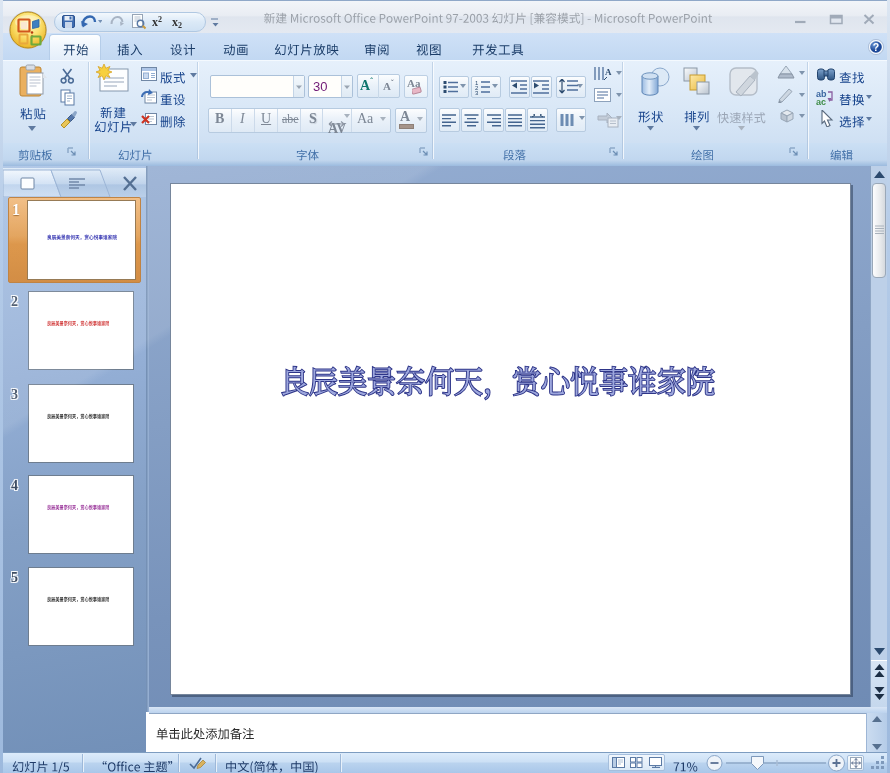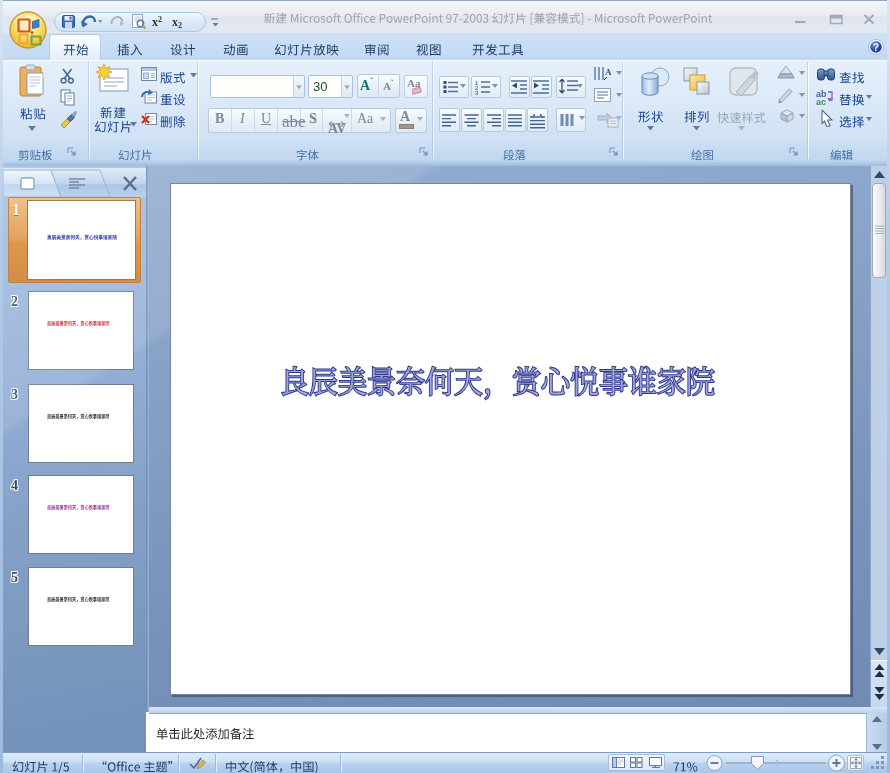--- a/index.html
+++ b/index.html
@@ -261,21 +261,21 @@
 <div style="position:absolute;left:160px;top:112px;">
     <svg width="26" height="18" viewBox="0 -14.5 26 18.1" style="display:block;overflow:visible">
       <path d="M8.9 -9.1H9.6V-2.1H8.9ZM10.7 -10.3H11.5V-0.1Q11.5 0.3 11.4 0.5Q11.3 0.7 11.1 0.8Q10.8 0.9 10.4 1.0Q10.0 1.0 9.4 1.0Q9.4 0.8 9.3 0.6Q9.3 0.3 9.2 0.2Q9.6 0.2 10.0 0.2Q10.3 0.2 10.4 0.2Q10.6 0.2 10.6 0.1Q10.7 0.1 10.7 -0.1ZM1.7 -10.1H3.9V-9.3H1.7ZM1.3 -10.1H2.1V-4.1Q2.1 -3.3 2.1 -2.4Q2.0 -1.4 1.8 -0.5Q1.6 0.3 1.2 1.0Q1.1 0.9 1.0 0.8Q0.9 0.8 0.7 0.7Q0.6 0.6 0.5 0.5Q0.9 -0.1 1.1 -0.9Q1.2 -1.7 1.3 -2.5Q1.3 -3.4 1.3 -4.1ZM3.3 -10.1H4.1V-0.1Q4.1 0.2 4.0 0.4Q3.9 0.6 3.7 0.7Q3.5 0.8 3.2 0.8Q2.9 0.9 2.4 0.9Q2.4 0.7 2.3 0.4Q2.2 0.2 2.1 0.0Q2.5 0.0 2.8 0.0Q3.0 0.0 3.1 0.0Q3.2 0.0 3.3 -0.0Q3.3 -0.0 3.3 -0.2ZM5.3 -10.1H7.5V-9.3H5.3ZM5.0 -10.1H5.7V-4.7Q5.7 -4.0 5.7 -3.3Q5.7 -2.5 5.6 -1.8Q5.5 -1.0 5.3 -0.3Q5.2 0.4 4.9 1.0Q4.8 0.9 4.7 0.8Q4.6 0.8 4.4 0.7Q4.3 0.6 4.2 0.6Q4.5 0.0 4.6 -0.6Q4.8 -1.3 4.9 -2.0Q4.9 -2.7 4.9 -3.4Q5.0 -4.1 5.0 -4.7ZM6.9 -10.1H7.7V-0.1Q7.7 0.2 7.6 0.4Q7.6 0.6 7.3 0.7Q7.1 0.8 6.8 0.8Q6.5 0.9 6.0 0.9Q6.0 0.7 5.9 0.4Q5.8 0.2 5.8 0.0Q6.1 0.0 6.4 0.0Q6.6 0.0 6.7 0.0Q6.8 0.0 6.9 -0.0Q6.9 -0.0 6.9 -0.1ZM0.5 -5.6H8.3V-4.8H0.5Z M14.0 -10.0H16.9V-9.1H14.8V1.0H14.0ZM16.6 -10.0H16.8L16.9 -10.0L17.5 -9.7Q17.2 -8.9 16.9 -8.0Q16.5 -7.2 16.2 -6.4Q16.9 -5.6 17.2 -5.0Q17.4 -4.3 17.4 -3.7Q17.4 -3.2 17.3 -2.8Q17.2 -2.4 16.9 -2.2Q16.7 -2.1 16.6 -2.1Q16.4 -2.0 16.2 -2.0Q16.0 -2.0 15.8 -2.0Q15.5 -2.0 15.3 -2.0Q15.3 -2.2 15.2 -2.4Q15.2 -2.6 15.1 -2.8Q15.3 -2.8 15.5 -2.8Q15.7 -2.8 15.9 -2.8Q16.1 -2.8 16.3 -2.9Q16.4 -3.0 16.5 -3.3Q16.6 -3.5 16.6 -3.8Q16.6 -4.3 16.3 -4.9Q16.1 -5.6 15.4 -6.3Q15.5 -6.7 15.7 -7.2Q15.9 -7.7 16.1 -8.1Q16.2 -8.6 16.4 -9.0Q16.5 -9.4 16.6 -9.7ZM18.8 -6.7H23.7V-5.8H18.8ZM17.6 -4.3H24.9V-3.4H17.6ZM18.9 -2.8 19.8 -2.5Q19.4 -1.8 18.9 -1.0Q18.4 -0.3 17.9 0.2Q17.9 0.2 17.7 0.1Q17.6 -0.0 17.4 -0.1Q17.3 -0.2 17.2 -0.3Q17.7 -0.8 18.2 -1.4Q18.6 -2.1 18.9 -2.8ZM22.5 -2.5 23.3 -2.9Q23.6 -2.5 24.0 -2.0Q24.3 -1.6 24.6 -1.1Q24.9 -0.7 25.1 -0.3L24.3 0.1Q24.2 -0.2 23.9 -0.7Q23.6 -1.2 23.2 -1.6Q22.9 -2.1 22.5 -2.5ZM20.9 -6.5H21.8V-0.1Q21.8 0.3 21.7 0.5Q21.6 0.7 21.3 0.8Q21.1 0.9 20.6 1.0Q20.2 1.0 19.5 1.0Q19.5 0.8 19.4 0.6Q19.3 0.3 19.2 0.1Q19.7 0.1 20.1 0.1Q20.5 0.1 20.7 0.1Q20.8 0.1 20.9 0.1Q20.9 0.0 20.9 -0.1ZM21.3 -10.6 22.1 -10.3Q21.6 -9.4 20.9 -8.7Q20.3 -7.9 19.5 -7.3Q18.7 -6.6 17.9 -6.1Q17.8 -6.3 17.6 -6.5Q17.5 -6.7 17.3 -6.8Q18.1 -7.2 18.8 -7.8Q19.6 -8.4 20.2 -9.1Q20.9 -9.8 21.3 -10.6ZM21.7 -9.9Q22.5 -8.9 23.4 -8.2Q24.3 -7.5 25.2 -7.0Q25.0 -6.9 24.8 -6.7Q24.7 -6.5 24.5 -6.3Q23.9 -6.7 23.3 -7.1Q22.7 -7.6 22.1 -8.2Q21.5 -8.8 20.9 -9.6Z" fill="#15428b"></path>
     </svg>
   </div>
 <div style="position:absolute;left:210px;top:75px;width:95px;height:23px;background:#fffefb;border:1px solid #abc1d9;border-radius:2px;"></div>
 <div style="position:absolute;left:293px;top:76px;width:11px;height:21px;background:linear-gradient(#f3f8fc,#dfeaf4);border-left:1px solid #c3d4e6;"><svg width="9" height="21">
       <path d="M2 9.5h6L5 13z" fill="#9aa5b2"></path>
     </svg></div>
 <div style="position:absolute;left:308px;top:75px;width:45px;height:23px;background:#fffefb;border:1px solid #abc1d9;border-radius:2px;"></div>
-<div style="position:absolute;left:313px;top:79px;width:30px;height:15px;font:13px Liberation Sans;color:#14532d;">30</div>
+<div style="position:absolute;left:313px;top:79px;width:30px;height:15px;font:13px Liberation Sans;color:#701a75;">30</div>
 <div style="position:absolute;left:341px;top:76px;width:11px;height:21px;background:linear-gradient(#f3f8fc,#dfeaf4);border-left:1px solid #c3d4e6;"><svg width="9" height="21">
       <path d="M2 9.5h6L5 13z" fill="#9aa5b2"></path>
     </svg></div>
 <div style="position:absolute;left:357px;top:74px;width:43px;height:24px;background:linear-gradient(#fbfdfe,#e9f1f9 50%,#dde9f5);border:1px solid #b7cbe0;border-radius:2px;"></div>
 <div style="position:absolute;left:378px;top:74px;width:1px;height:24px;background:#c8d8e8;"></div>
 <div style="position:absolute;left:360px;top:77px;width:20px;height:18px;font:bold 14px Liberation Serif;color:#0f766e;">A<span style="font-size:8px;vertical-align:6px">ˆ</span></div>
 <div style="position:absolute;left:383px;top:79px;width:18px;height:16px;font:bold 11px Liberation Serif;color:#7d8795;">A<span style="font-size:8px;vertical-align:4px">ˇ</span></div>
 <div style="position:absolute;left:404px;top:75px;width:24px;height:23px;background:linear-gradient(#fbfdfe,#e6eff8);border:1px solid #bdd0e4;border-radius:2px;"></div>
 <div style="position:absolute;left:407px;top:77px;width:20px;height:12px;font:bold 11px Liberation Serif;color:#7d8795;">Aa</div>
 <svg class="ab" style="left:412px;top:86px" width="14" height="9">
@@ -284,21 +284,21 @@
 <div style="position:absolute;left:208px;top:108px;width:183px;height:25px;background:linear-gradient(#fcfdfe,#eaf1f9 45%,#dfeaf5);border:1px solid #b7cbe0;border-radius:2px;"></div>
 <div style="position:absolute;left:231px;top:109px;width:1px;height:23px;background:#ccdaea;"></div>
 <div style="position:absolute;left:254px;top:109px;width:1px;height:23px;background:#ccdaea;"></div>
 <div style="position:absolute;left:277px;top:109px;width:1px;height:23px;background:#ccdaea;"></div>
 <div style="position:absolute;left:300px;top:109px;width:1px;height:23px;background:#ccdaea;"></div>
 <div style="position:absolute;left:322px;top:109px;width:1px;height:23px;background:#ccdaea;"></div>
 <div style="position:absolute;left:351px;top:109px;width:1px;height:23px;background:#ccdaea;"></div>
 <div style="position:absolute;left:215px;top:111px;width:14px;height:18px;font-family:Liberation Serif;color:#7d8795;font-size:14px;font-weight:bold;">B</div>
 <div style="position:absolute;left:240px;top:111px;width:10px;height:18px;font-family:Liberation Serif;color:#7d8795;font-size:14px;font-style:italic;">I</div>
 <div style="position:absolute;left:261px;top:111px;width:14px;height:18px;font-family:Liberation Serif;color:#7d8795;font-size:14px;text-decoration:underline;">U</div>
-<div style="position:absolute;left:282px;top:112px;width:18px;height:16px;font-family:Liberation Serif;color:#7d8795;font-size:17px;text-decoration:line-through;">abe</div>
+<div style="position:absolute;left:282px;top:112px;width:18px;height:16px;font-family:Liberation Serif;color:#7d8795;font-size:12px;text-decoration:line-through;">abe</div>
 <div style="position:absolute;left:309px;top:111px;width:12px;height:18px;font-family:Liberation Serif;color:#7d8795;font-size:14px;font-weight:bold;text-shadow:1px 1px 1px #c8d0da;">S</div>
 <div style="position:absolute;left:328px;top:121px;width:18px;height:11px;font-family:Liberation Serif;color:#7d8795;font-size:14px;font-weight:bold;">AV</div>
 <svg class="ab" style="left:328px;top:120px" width="18" height="8">
     <path d="M1 4h15M1 4l3-2.5M1 4l3 2.5M16 4l-3-2.5M16 4l-3 2.5" stroke="#8e97a4" stroke-width="1.1" fill="none"></path>
   </svg>
 <svg class="ab" style="left:344px;top:114px" width="7" height="5">
     <path d="M0 0h6L3 4z" fill="#a8b2be"></path>
   </svg>
 <div style="position:absolute;left:357px;top:111px;width:22px;height:18px;font-family:Liberation Serif;color:#7d8795;font-size:14px;">Aa</div>
 <svg class="ab" style="left:380px;top:117px" width="7" height="5">

